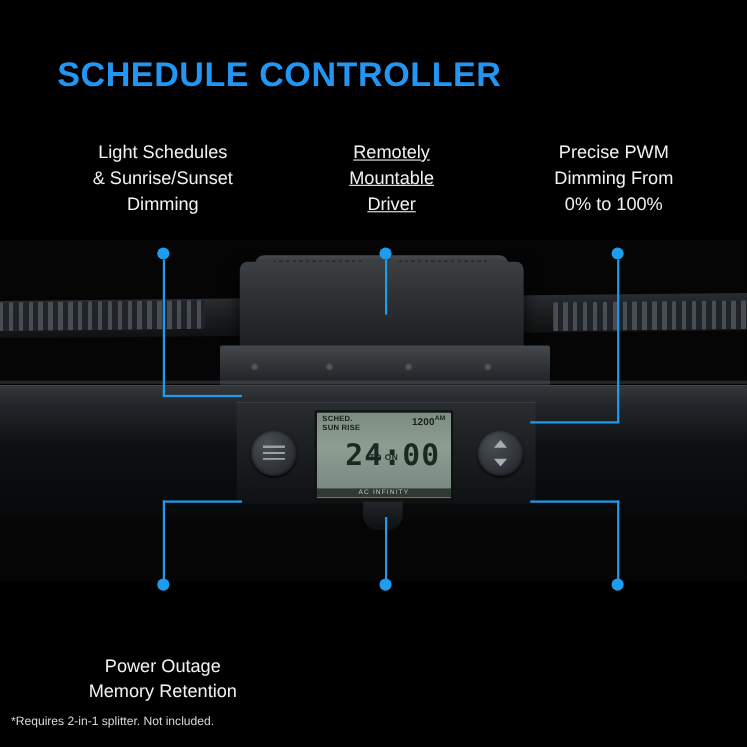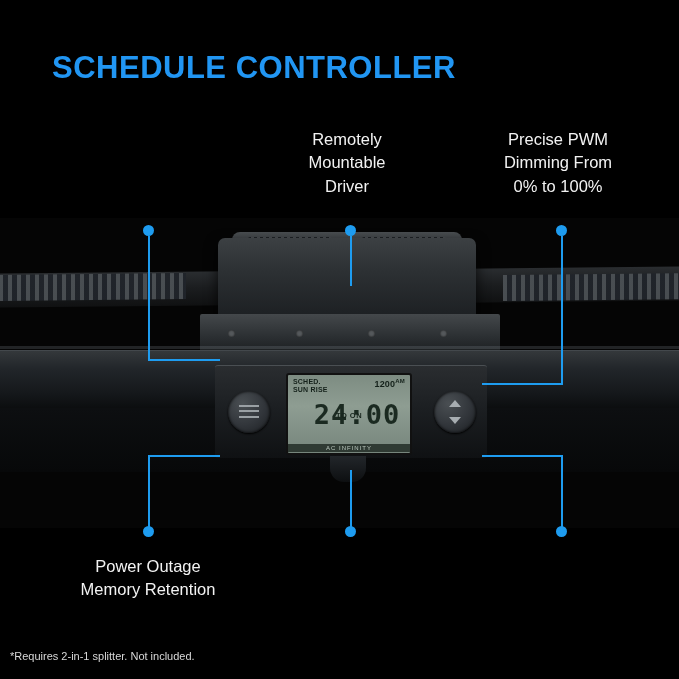--- a/index.html
+++ b/index.html
@@ -34,23 +34,23 @@
     position: absolute;
     color: #f2f2f2;
     font-size: 16.5px;
     line-height: 1.42;
     text-align: center;
     white-space: pre-line;
   }
   .label.top { top: 128px; }
   .label.bottom { top: 555px; }
   .l-col1 { left: 28px;  width: 240px; }
-  .l-col2 { left: 247px; width: 200px; }
+  .l-col2 { left: 256px; width: 200px; text-decoration: underline; }
   .l-col3 { left: 458px; width: 200px; }
-  .lb-col1 { left: 30px;  width: 236px; }
+  .lb-col1 { left: 30px;  width: 236px; margin-top: 40px; }
   .lb-col2 { left: 248px; width: 210px; }
   .lb-col3 { left: 456px; width: 206px; }
 
   
   .dot {
     position: absolute;
     width: 11px;
     height: 11px;
     border-radius: 50%;
     background: #1e9cf0;
@@ -328,20 +328,23 @@
       <div class="menu-lines"></div>
     </div>
     <div class="btn-round btn-arrows">
       <div class="arrow arrow-up"></div>
       <div class="arrow arrow-dn"></div>
     </div>
 
     <div class="nub"></div>
   </div>
 
+  <div class="label top l-col1">Light Schedules
+&amp; Sunrise/Sunset
+Dimming</div>
   <div class="label top l-col2">Remotely
 Mountable
 Driver</div>
   <div class="label top l-col3">Precise PWM
 Dimming From
 0% to 100%</div>
 
   <div class="label bottom lb-col1">Power Outage
 Memory Retention</div>
 

